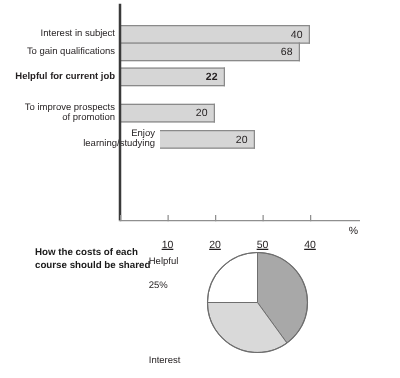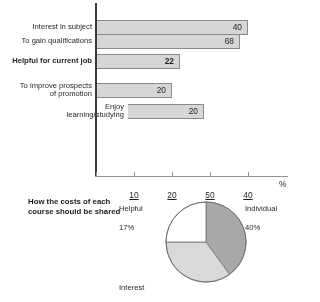--- a/index.html
+++ b/index.html
@@ -226,25 +226,21 @@
     <path d="M42 42 L42 2 A40 40 0 0 1 65.51 74.36 Z" fill="#a8a8a8" stroke="#6e6e6e" stroke-width="0.8"></path>
 
     <path d="M42 42 L65.51 74.36 A40 40 0 0 1 2 42 Z" fill="#d9d9d9" stroke="#6e6e6e" stroke-width="0.8"></path>
 
     <path d="M42 42 L2 42 A40 40 0 0 1 42 2 Z" fill="#ffffff" stroke="#6e6e6e" stroke-width="0.8"></path>
     <circle cx="42" cy="42" r="40" fill="none" stroke="#6e6e6e" stroke-width="0.9"></circle>
   </svg>
 
   <div class="pie-label" id="pie-label-taxpayer">
     <span>Helpful</span><br>
-    <span>17%</span>
-  </div>
-
-  <div class="pie-label" id="pie-label-individual">
-    <span>Individual</span><br>
-    <span>40%</span>
-  </div>
+    <span>25%</span>
+  </div>
+
 
   <div class="pie-label" id="pie-label-employer">
     <span>Interest</span><br>
     <span>35%</span>
   </div>
 </div>
 
 </body></html>

